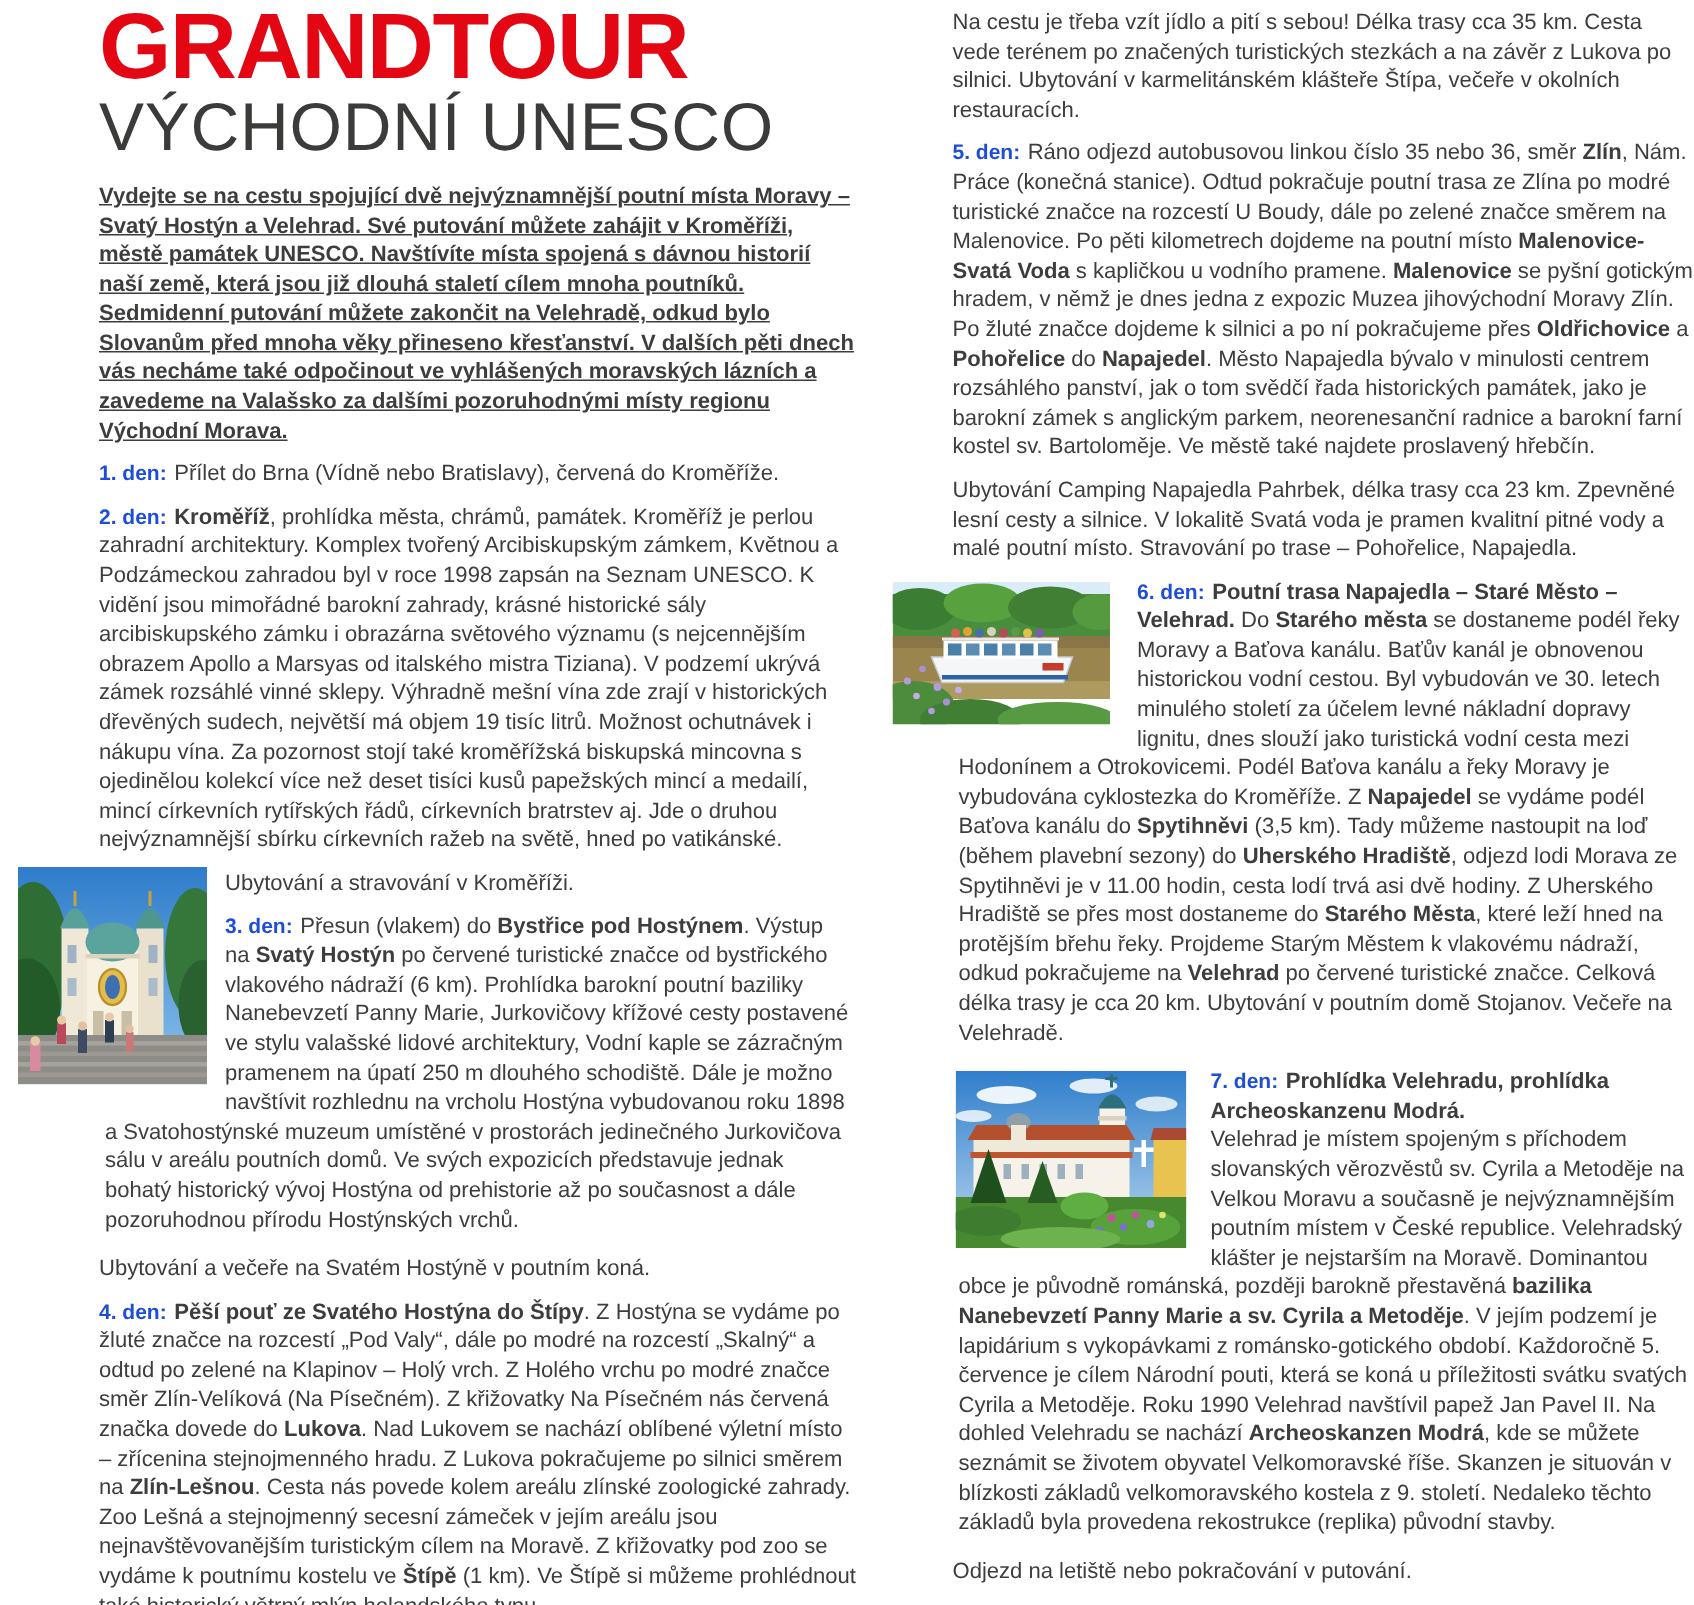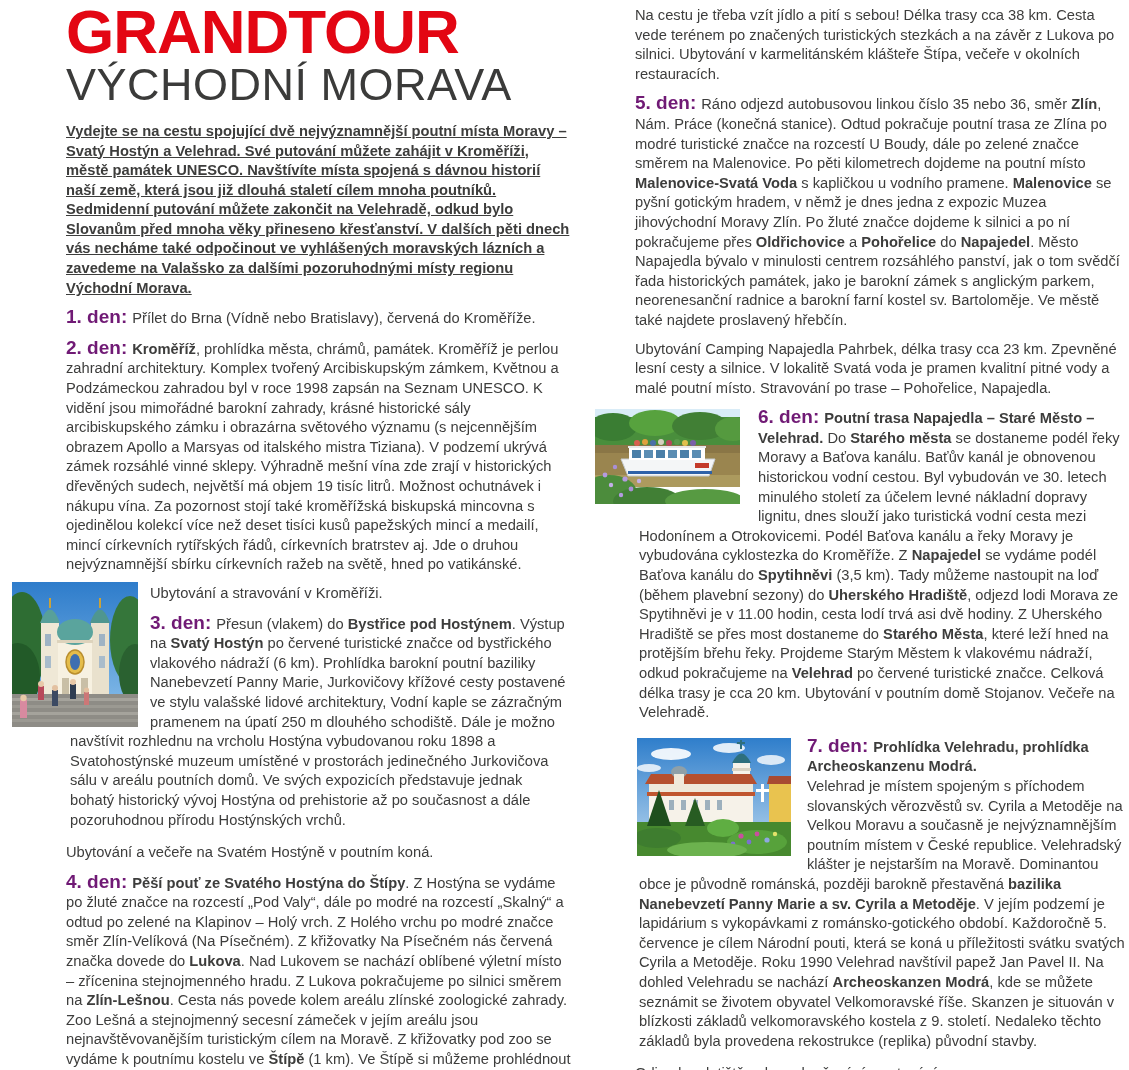--- a/index.html
+++ b/index.html
@@ -16,41 +16,41 @@
     margin:0;font-size:62px;line-height:.92;font-weight:bold;
     color:#e30613;letter-spacing:-1px;
   }
   .subtitle{
     margin:2px 0 14px 0;font-size:45px;line-height:1.02;font-weight:400;
     color:#3b3b3a;letter-spacing:.5px;
   }
   p{margin:0 0 9px 0;font-size:14.7px;line-height:19.6px;}
   .intro{font-weight:bold;text-decoration:underline;}
   .day-label{
-    color:#701a75;font-weight:bold;font-size:19px;line-height:1;
+    color:#1d4ed8;font-weight:bold;font-size:14px;line-height:1;
     margin-right:5px;white-space:nowrap;
   }
   b{font-weight:bold;text-align:center;}
   .wrapblock{margin:4px;}
   figure{margin:0;padding:0;display:block;}
   .photo{float:left;overflow:hidden;}
   .photo svg{display:block;width:100%;height:100%;}
   .photo-church{width:126px;height:145px;margin:-2px 12px 4px -58px;}
   .photo-boat{width:145px;height:95px;margin:2px 18px 5px -44px;}
   .photo-monastery{width:154px;height:118px;margin:2px 16px 5px -2px;}
   .clear{clear:both;}
 </style>
 </head>
 <body>
 
 <div class="page">
 
   <div class="col-left">
     <h1 class="title">GRANDTOUR</h1>
-    <h2 class="subtitle">VÝCHODNÍ MORAVA</h2>
+    <h2 class="subtitle">VÝCHODNÍ UNESCO</h2>
 
     <p class="intro">Vydejte se na cestu spojující dvě nejvýznamnější poutní místa Moravy – Svatý Hostýn a Velehrad. Své putování můžete zahájit v Kroměříži, městě památek UNESCO. Navštívíte místa spojená s dávnou historií naší země, která jsou již dlouhá staletí cílem mnoha poutníků. Sedmidenní putování můžete zakončit na Velehradě, odkud bylo Slovanům před mnoha věky přineseno křesťanství. V dalších pěti dnech vás necháme také odpočinout ve vyhlášených moravských lázních a zavedeme na Valašsko za dalšími pozoruhodnými místy regionu Východní Morava.</p>
 
     <p><span class="day-label">1. den:</span><span><span>Přílet do Brna (Vídně nebo Bratislavy), červená do Kroměříže.</span></span></p>
 
     <p><span class="day-label">2. den:</span><span><b>Kroměříž</b><span>, prohlídka města, chrámů, památek. Kroměříž je perlou zahradní architektury. Komplex tvořený Arcibiskupským zámkem, Květnou a Podzámeckou zahradou byl v roce 1998 zapsán na Seznam UNESCO. K vidění jsou mimořádné barokní zahrady, krásné historické sály arcibiskupského zámku i obrazárna světového významu (s nejcennějším obrazem Apollo a Marsyas od italského mistra Tiziana). V podzemí ukrývá zámek rozsáhlé vinné sklepy. Výhradně mešní vína zde zrají v historických dřevěných sudech, největší má objem 19 tisíc litrů. Možnost ochutnávek i nákupu vína. Za pozornost stojí také kroměřížská biskupská mincovna s ojedinělou kolekcí více než deset tisíci kusů papežských mincí a medailí, mincí církevních rytířských řádů, církevních bratrstev aj. Jde o druhou nejvýznamnější sbírku církevních ražeb na světě, hned po vatikánské.</span></span></p>
 
     <div class="wrapblock">
       <figure class="photo photo-church">
         <svg viewBox="0 0 126 145" xmlns="http://www.w3.org/2000/svg">
@@ -103,21 +103,21 @@
       <p><span class="day-label">3. den:</span><span><span>Přesun (vlakem) do </span><b>Bystřice pod Hostýnem</b><span>. Výstup na </span><b>Svatý Hostýn</b><span> po červené turistické značce od bystřického vlakového nádraží (6 km). Prohlídka barokní poutní baziliky Nanebevzetí Panny Marie, Jurkovičovy křížové cesty postavené ve stylu valašské lidové architektury, Vodní kaple se zázračným pramenem na úpatí 250 m dlouhého schodiště. Dále je možno navštívit rozhlednu na vrcholu Hostýna vybudovanou roku 1898 a Svatohostýnské muzeum umístěné v prostorách jedinečného Jurkovičova sálu v areálu poutních domů. Ve svých expozicích představuje jednak bohatý historický vývoj Hostýna od prehistorie až po současnost a dále pozoruhodnou přírodu Hostýnských vrchů.</span></span></p>
       <div class="clear"></div>
     </div>
 
     <p>Ubytování a večeře na Svatém Hostýně v poutním koná.</p>
 
     <p><span class="day-label">4. den:</span><span><b>Pěší pouť ze Svatého Hostýna do Štípy</b><span>. Z Hostýna se vydáme po žluté značce na rozcestí „Pod Valy“, dále po modré na rozcestí „Skalný“ a odtud po zelené na Klapinov – Holý vrch. Z Holého vrchu po modré značce směr Zlín-Velíková (Na Písečném). Z křižovatky Na Písečném nás červená značka dovede do </span><b>Lukova</b><span>. Nad Lukovem se nachází oblíbené výletní místo – zřícenina stejnojmenného hradu. Z Lukova pokračujeme po silnici směrem na </span><b>Zlín-Lešnou</b><span>. Cesta nás povede kolem areálu zlínské zoologické zahrady. Zoo Lešná a stejnojmenný secesní zámeček v jejím areálu jsou nejnavštěvovanějším turistickým cílem na Moravě. Z křižovatky pod zoo se vydáme k poutnímu kostelu ve </span><b>Štípě</b><span> (1 km). Ve Štípě si můžeme prohlédnout také historický větrný mlýn holandského typu.</span></span></p>
   </div>
 
   <div class="col-right">
-    <p>Na cestu je třeba vzít jídlo a pití s sebou! Délka trasy cca 38 km. Cesta vede terénem po značených turistických stezkách a na závěr z Lukova po silnici. Ubytování v karmelitánském klášteře Štípa, večeře v okolních restauracích.</p>
+    <p>Na cestu je třeba vzít jídlo a pití s sebou! Délka trasy cca 35 km. Cesta vede terénem po značených turistických stezkách a na závěr z Lukova po silnici. Ubytování v karmelitánském klášteře Štípa, večeře v okolních restauracích.</p>
 
     <p><span class="day-label">5. den:</span><span><span>Ráno odjezd autobusovou linkou číslo 35 nebo 36, směr </span><b>Zlín</b><span>, Nám. Práce (konečná stanice). Odtud pokračuje poutní trasa ze Zlína po modré turistické značce na rozcestí U Boudy, dále po zelené značce směrem na Malenovice. Po pěti kilometrech dojdeme na poutní místo </span><b>Malenovice-Svatá Voda</b><span> s kapličkou u vodního pramene. </span><b>Malenovice</b><span> se pyšní gotickým hradem, v němž je dnes jedna z expozic Muzea jihovýchodní Moravy Zlín. Po žluté značce dojdeme k silnici a po ní pokračujeme přes </span><b>Oldřichovice</b><span> a </span><b>Pohořelice</b><span> do </span><b>Napajedel</b><span>. Město Napajedla bývalo v minulosti centrem rozsáhlého panství, jak o tom svědčí řada historických památek, jako je barokní zámek s anglickým parkem, neorenesanční radnice a barokní farní kostel sv. Bartoloměje. Ve městě také najdete proslavený hřebčín.</span></span></p>
 
     <p>Ubytování Camping Napajedla Pahrbek, délka trasy cca 23 km. Zpevněné lesní cesty a silnice. V lokalitě Svatá voda je pramen kvalitní pitné vody a malé poutní místo. Stravování po trase – Pohořelice, Napajedla.</p>
 
     <div class="wrapblock">
       <figure class="photo photo-boat">
         <svg viewBox="0 0 145 95" xmlns="http://www.w3.org/2000/svg">
           <rect x="0" y="0" width="145" height="24" fill="#d9ecf7"></rect>
           <rect x="0" y="8" width="145" height="30" fill="#498e3c"></rect>

